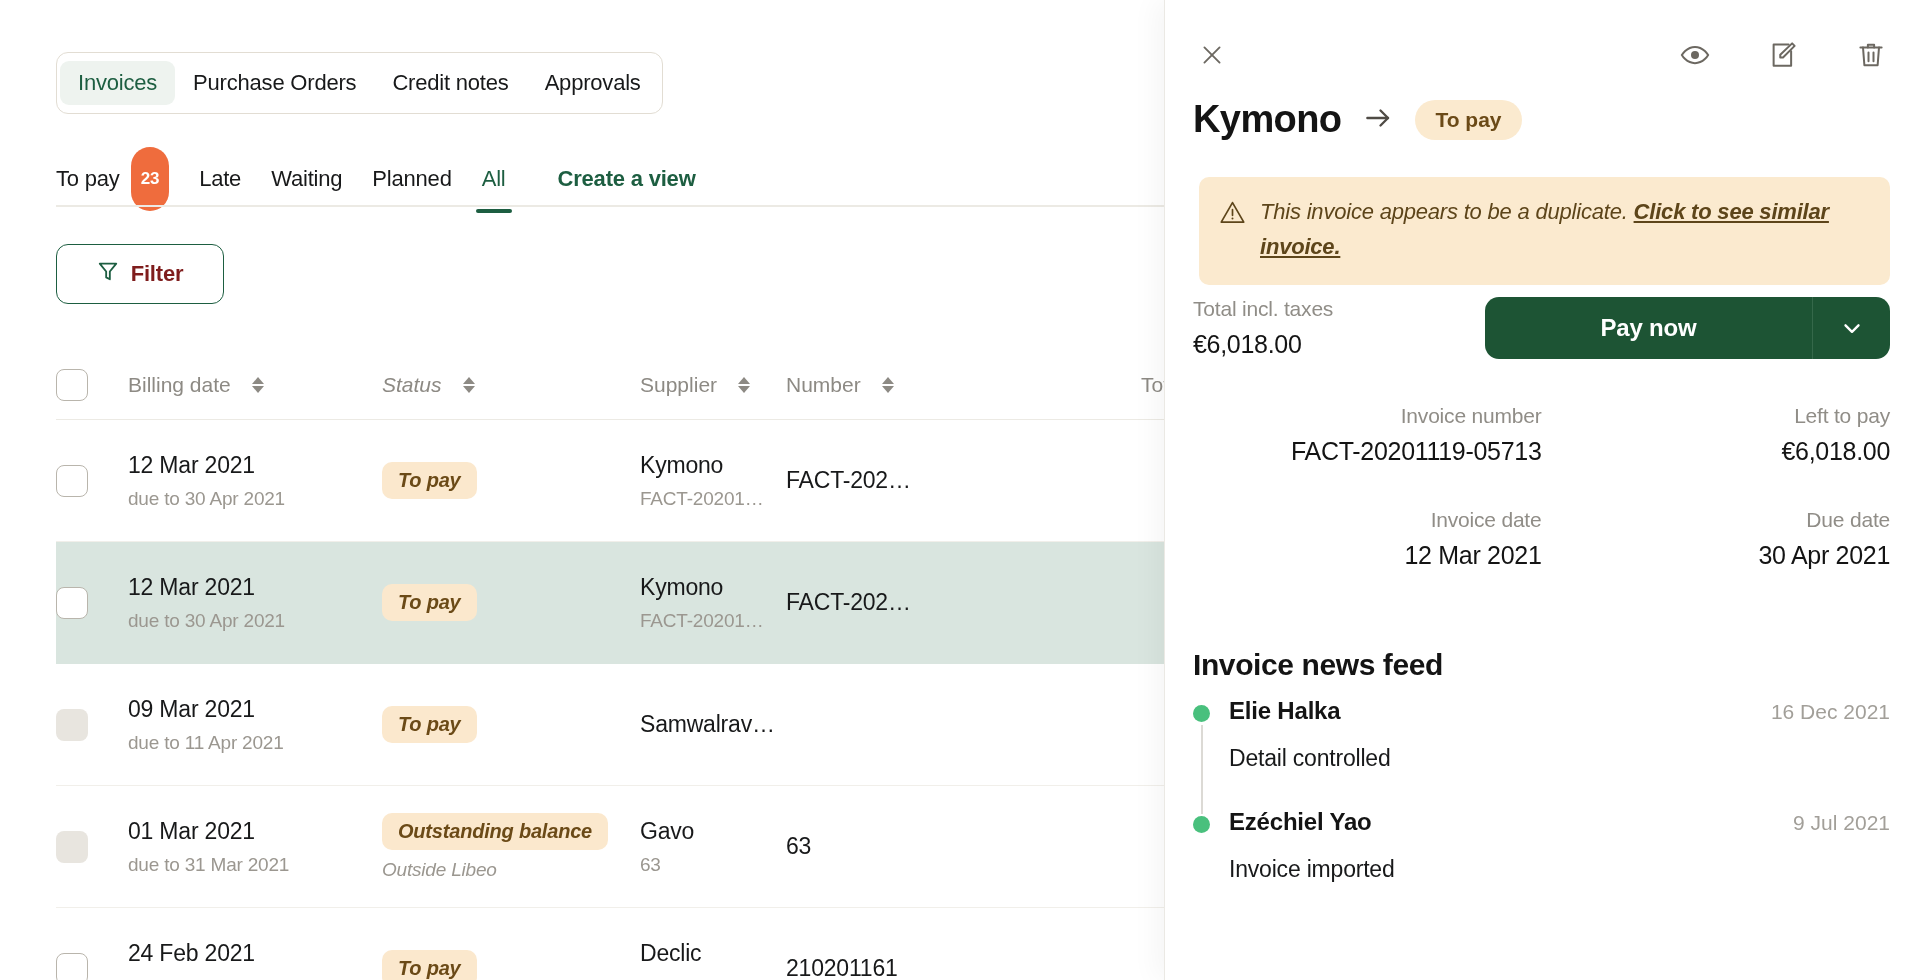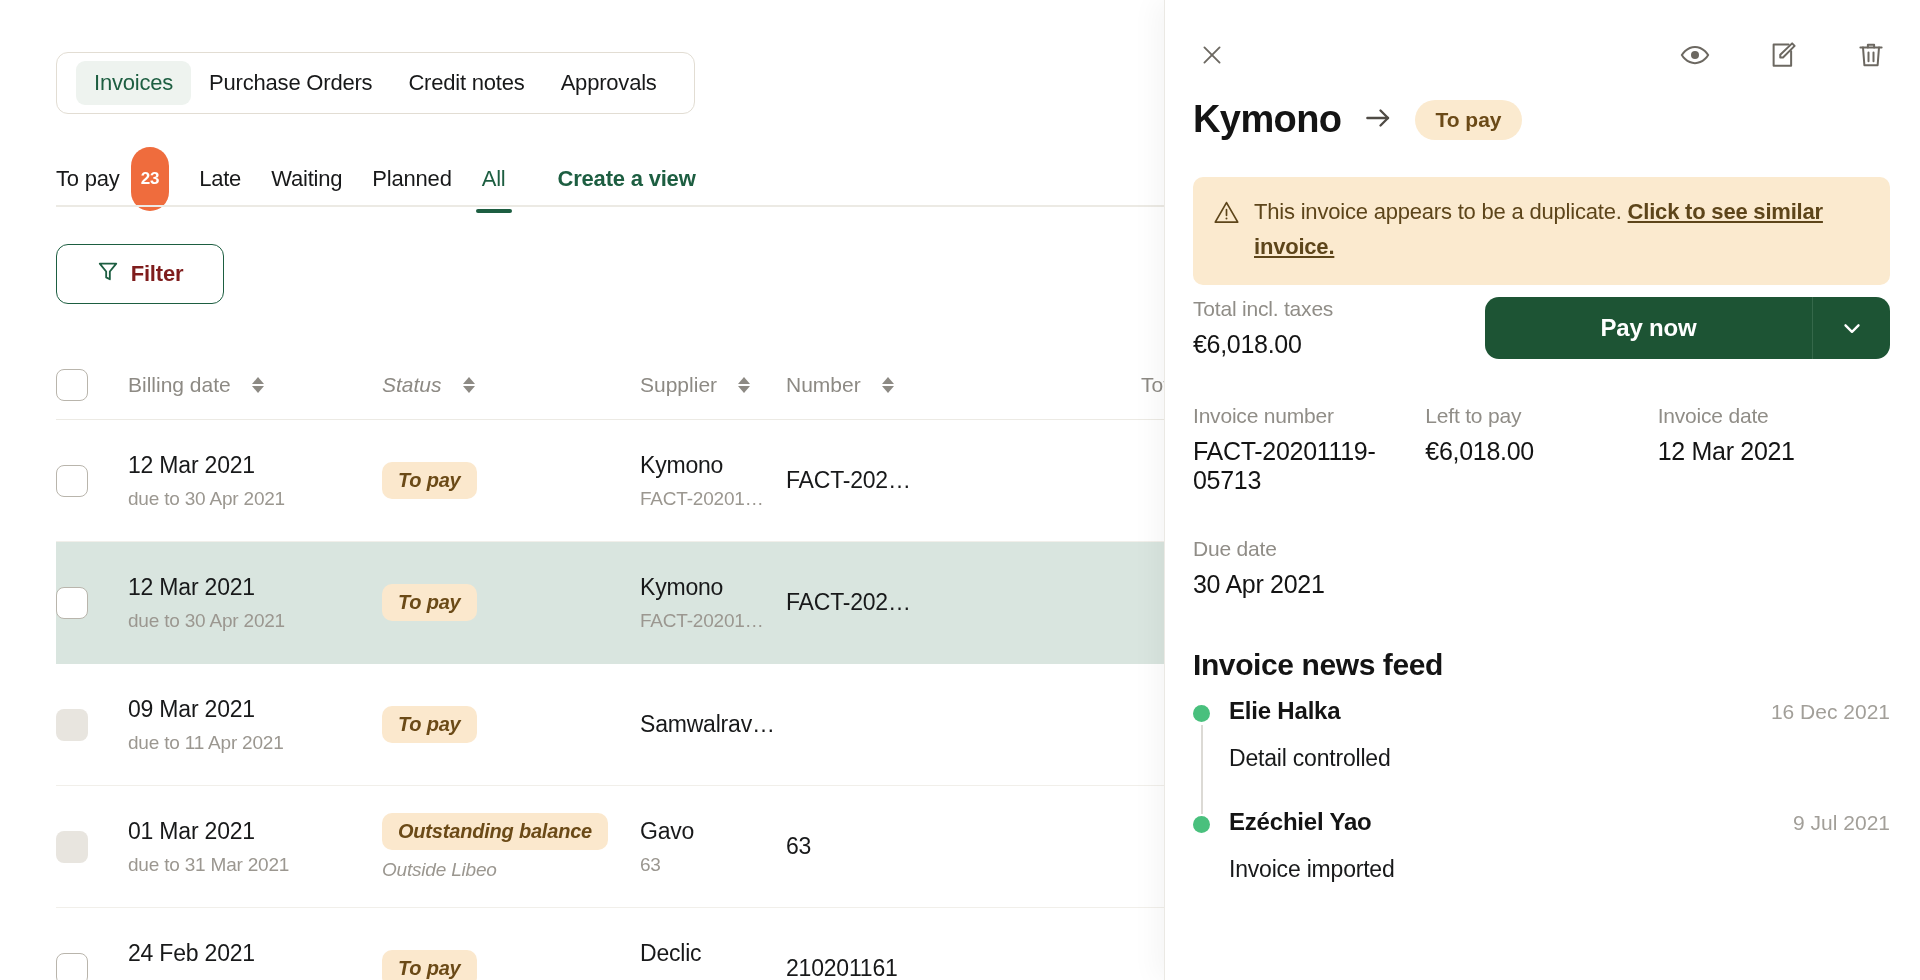--- a/index.html
+++ b/index.html
@@ -13,21 +13,21 @@
 
   
   .main { position: absolute; left: 0; top: 0; width: 1170px; height: 980px; background: #fff; }
 
   .seg-wrap {
     position: absolute; left: 56px; top: 52px;
     height: 62px;
     border: 1px solid #e2ddd3;
     border-radius: 12px;
     display: flex; align-items: center;
-    padding: 19px;
+    padding: 3px;
     gap: 0px;
   }
   .seg-item {
     font-size: 22px; color: #18191a;
     padding: 9px 18px; border-radius: 9px;
     white-space: nowrap;
     letter-spacing: -0.2px;
   }
   .seg-item.active { background: #eef3ef; color: #1d5e41; }
 
@@ -131,24 +131,24 @@
     position: absolute; left: 28px; top: 98px;
     display: flex; align-items: center; gap: 22px;
   }
   .panel-title { font-size: 38px; font-weight: bold; color: #141414; letter-spacing: -0.6px; }
   .pill-lg {
     background: #fbeacf; color: #6b4a17; font-size: 21px; font-weight: bold;
     border-radius: 999px; padding: 8px 20px;
   }
 
   .alert {
-    position: absolute; left: 28px; right: 30px; top: 177px;
+    position: absolute; left: 34px; right: 30px; top: 177px;
     background: #fbeacf; border-radius: 10px;
     padding: 18px 22px 20px 20px;
-    display: flex; gap: 14px;
+    display: flex; gap: 14px; font-style: italic;
   }
   .alert-text {
     font-size: 22px; color: #5d451a; line-height: 1.58; letter-spacing: -0.2px;
   }
   .alert-link { color: #5d451a; font-weight: bold; text-decoration: underline; }
 
   .totrow {
     position: absolute; left: 28px; right: 30px; top: 297px;
     display: flex; align-items: flex-start; justify-content: space-between;
   }
@@ -164,21 +164,21 @@
     flex: 1; display: flex; align-items: center; justify-content: center;
     color: #fff; font-size: 24px; font-weight: bold; letter-spacing: -0.2px;
   }
   .paynow .split {
     width: 78px; display: flex; align-items: center; justify-content: center;
     border-left: 1.5px solid #35684a;
   }
 
   .grid2 {
     position: absolute; left: 28px; right: 30px; top: 404px;
-    display: grid; grid-template-columns: 1fr 1fr 1fr; row-gap: 42px;
+    display: grid; grid-template-columns: 1fr 1fr; row-gap: 42px; text-align: right;
   }
 
   .feed-title {
     position: absolute; left: 28px; top: 648px;
     font-size: 30px; font-weight: bold; color: #141414; letter-spacing: -0.4px;
   }
   .feed { position: absolute; left: 28px; right: 30px; top: 697px; }
   .feed-item { position: relative; padding-left: 36px; }
   .feed-dot {
     position: absolute; left: 0; top: 8px;

